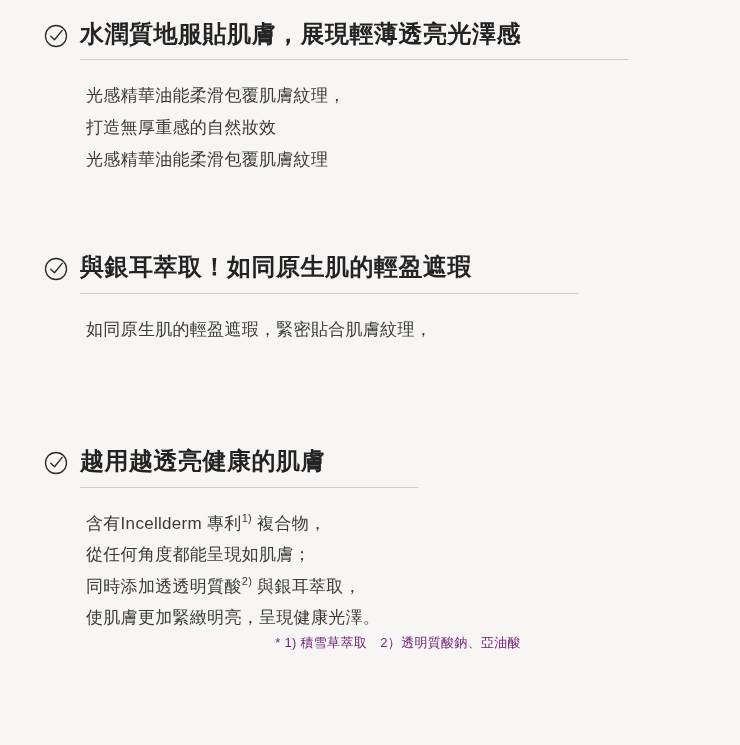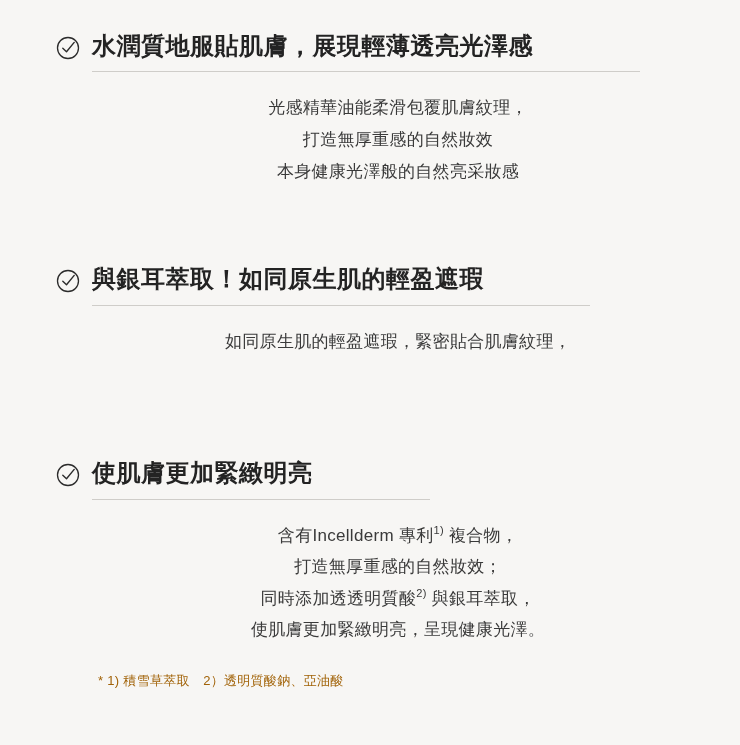--- a/index.html
+++ b/index.html
@@ -12,21 +12,21 @@
     background: #f7f6f4;
     font-family: "Liberation Sans", "DejaVu Sans", sans-serif;
     color: #2b2b2b;
     overflow: hidden;
   }
   .page {
     position: relative;
     width: 740px;
     height: 745px;
     box-sizing: border-box;
-    padding: 12px;
+    padding: 0;
   }
   .section {
     padding-left: 44px;
     padding-right: 30px;
   }
   .s1 { padding-top: 18px; }
   .s2 { padding-top: 76px; }
   .s3 { padding-top: 100px; }
 
   .headline-row {
@@ -65,28 +65,28 @@
   .rule.short-3 { width: 338px; }
 
   .body-block {
     margin-top: 20px;
     padding-left: 42px;
     font-size: 17px;
     line-height: 1.86;
     color: #3a3a3a;
     letter-spacing: 0.3px;
   }
-  .body-line { white-space: nowrap; text-align: center; }
+  .body-line { white-space: nowrap; }
 
   .footnote {
-    margin-top: 26px;
     padding-left: 42px;
     font-size: 13px;
-    color: #a16207;
+    color: #701a75;
     letter-spacing: 0.3px;
+    text-align: center;
   }
   sup {
     font-size: 0.65em;
     vertical-align: super;
     line-height: 0;
   }
 </style>
 </head>
 <body>
 
@@ -101,21 +101,21 @@
         </svg>
       </span>
       <div class="headline-wrap">
         <div class="headline">水潤質地服貼肌膚，展現輕薄透亮光澤感</div>
         <div class="rule short-1"></div>
       </div>
     </div>
     <div class="body-block">
       <div class="body-line">光感精華油能柔滑包覆肌膚紋理，</div>
       <div class="body-line">打造無厚重感的自然妝效</div>
-      <div class="body-line">本身健康光澤般的自然亮采妝感</div>
+      <div class="body-line">光感精華油能柔滑包覆肌膚紋理</div>
     </div>
   </div>
 
   <div class="section s2">
     <div class="headline-row">
       <span class="check-icon">
         <svg width="24" height="24" viewBox="0 0 24 24" fill="none">
           <circle cx="12" cy="12" r="10.5" stroke="#2b2b2b" stroke-width="1.3"></circle>
           <path d="M6.8 12.2 L10.5 15.8 L18.2 6.4" stroke="#2b2b2b" stroke-width="1.4" fill="none" stroke-linecap="round" stroke-linejoin="round"></path>
         </svg>
@@ -132,26 +132,26 @@
 
   <div class="section s3">
     <div class="headline-row">
       <span class="check-icon">
         <svg width="24" height="24" viewBox="0 0 24 24" fill="none">
           <circle cx="12" cy="12" r="10.5" stroke="#2b2b2b" stroke-width="1.3"></circle>
           <path d="M6.8 12.2 L10.5 15.8 L18.2 6.4" stroke="#2b2b2b" stroke-width="1.4" fill="none" stroke-linecap="round" stroke-linejoin="round"></path>
         </svg>
       </span>
       <div class="headline-wrap">
-        <div class="headline">使肌膚更加緊緻明亮</div>
+        <div class="headline">越用越透亮健康的肌膚</div>
         <div class="rule short-3"></div>
       </div>
     </div>
     <div class="body-block">
       <div class="body-line">含有Incellderm 專利<sup>1)</sup> 複合物，</div>
-      <div class="body-line">打造無厚重感的自然妝效；</div>
+      <div class="body-line">從任何角度都能呈現如肌膚；</div>
       <div class="body-line">同時添加透透明質酸<sup>2)</sup> 與銀耳萃取，</div>
       <div class="body-line">使肌膚更加緊緻明亮，呈現健康光澤。</div>
     </div>
     <div class="footnote">* 1) 積雪草萃取　2）透明質酸鈉、亞油酸</div>
   </div>
 
 </div>
 
 </body></html>

